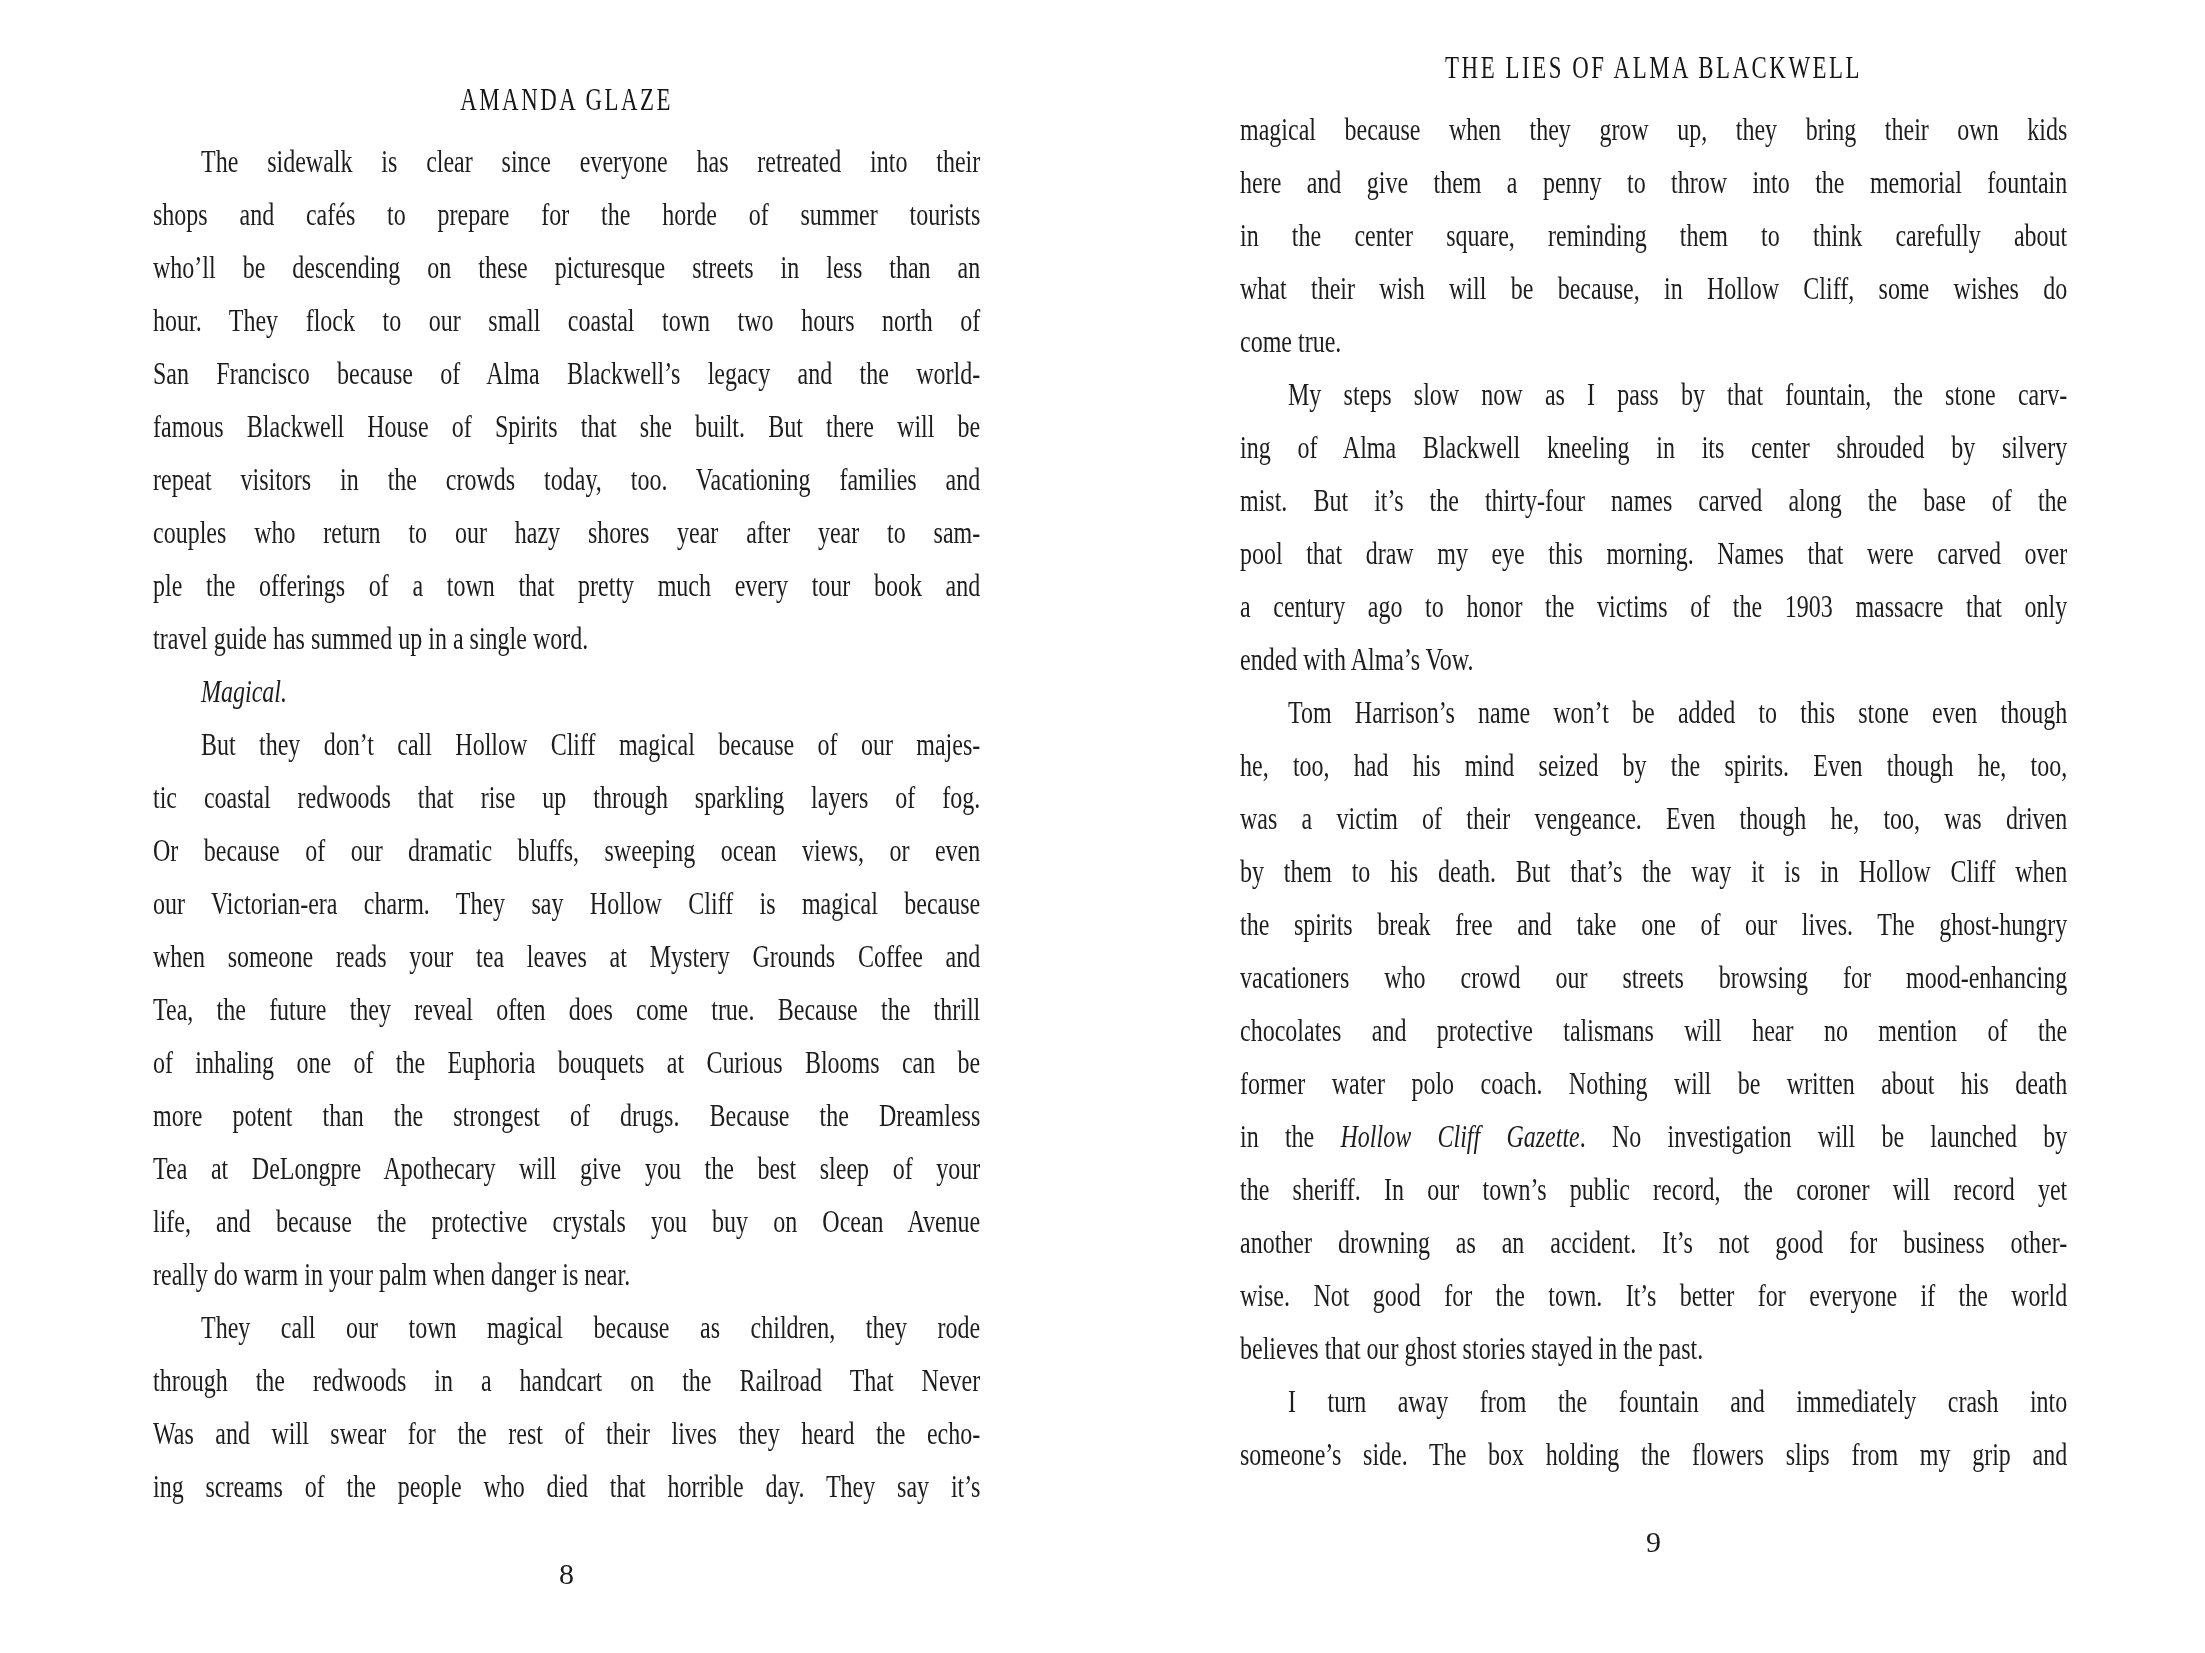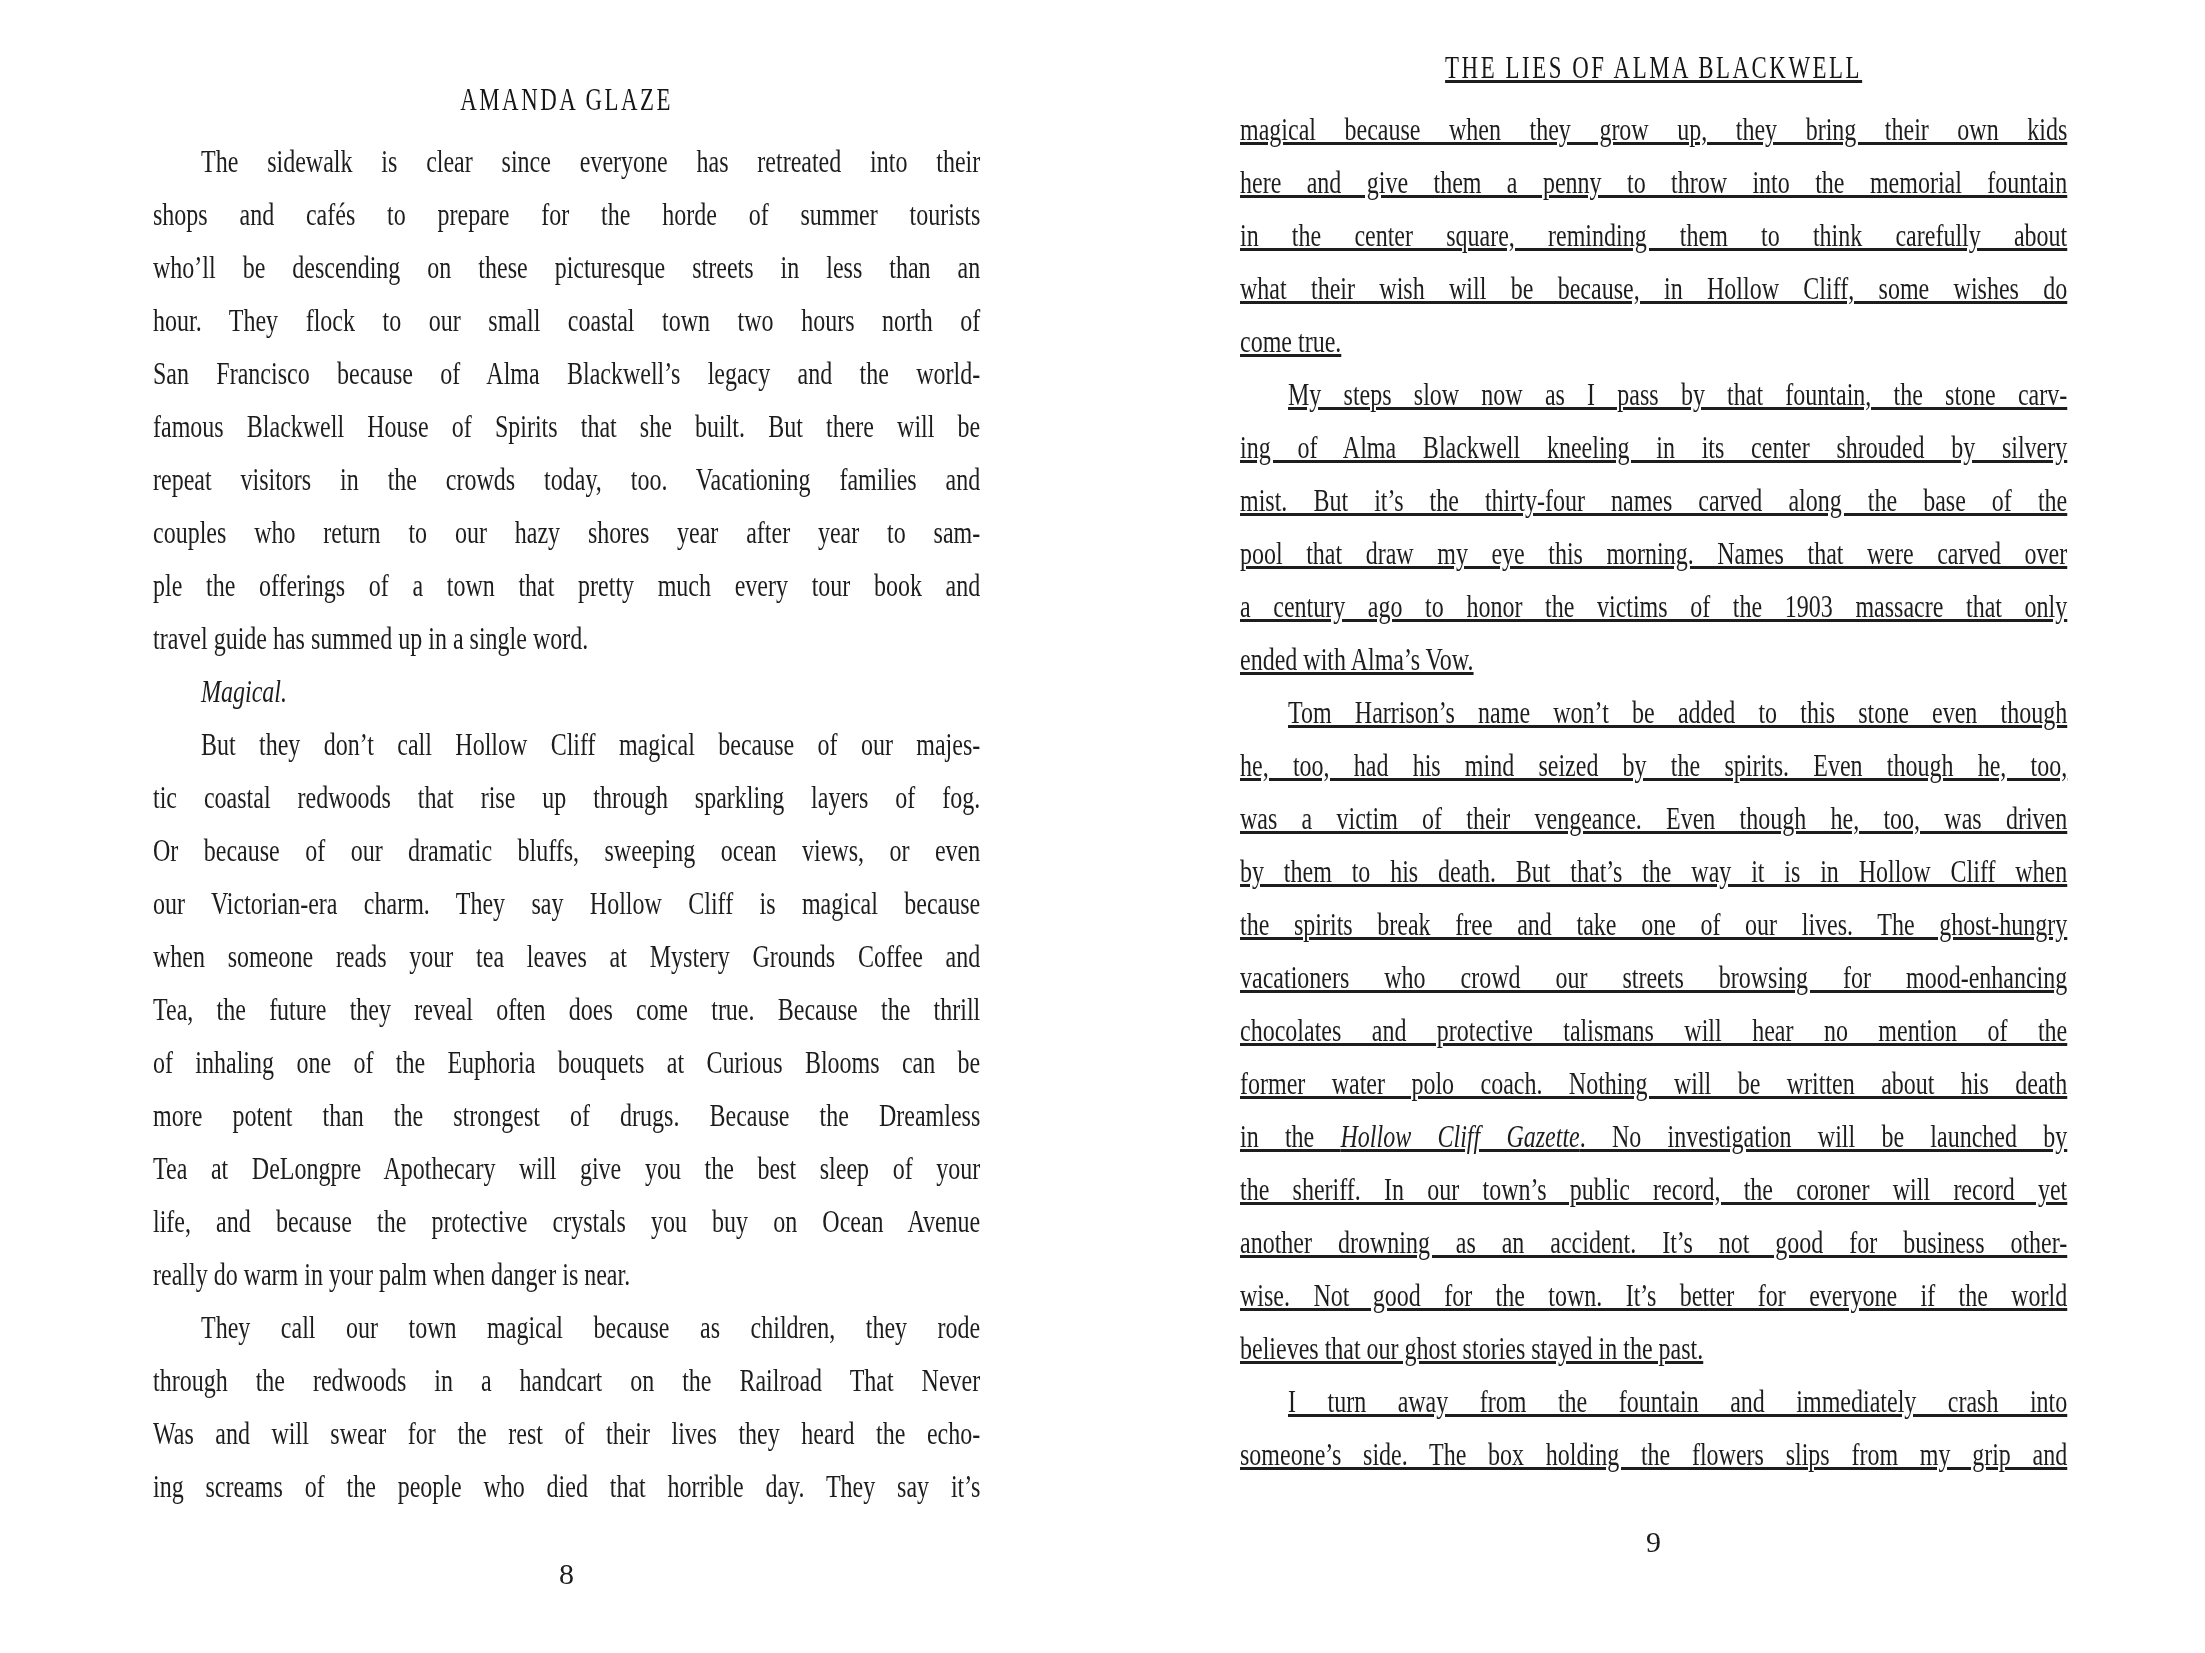--- a/index.html
+++ b/index.html
@@ -8,21 +8,21 @@
     background: #ffffff;
     position: relative;
     overflow: hidden;
     font-family: "Liberation Serif", "DejaVu Serif", serif;
     color: #1d1d1d;
   }
   .page {
     position: absolute; top: 0; height: 1654px;
   }
   #left-page  { left: 153px;  width: 827px; margin-top: 32px; }
-  #right-page { left: 1240px; width: 827px; text-decoration: underline; }
+  #right-page { left: 1240px; width: 827px; }
 
   
   .scale-inner {
     width: 1103px;
     transform: scaleX(0.75);
     transform-origin: 0 0;
   }
   .page-header {
     margin-top: 51px;
     text-align: center;

